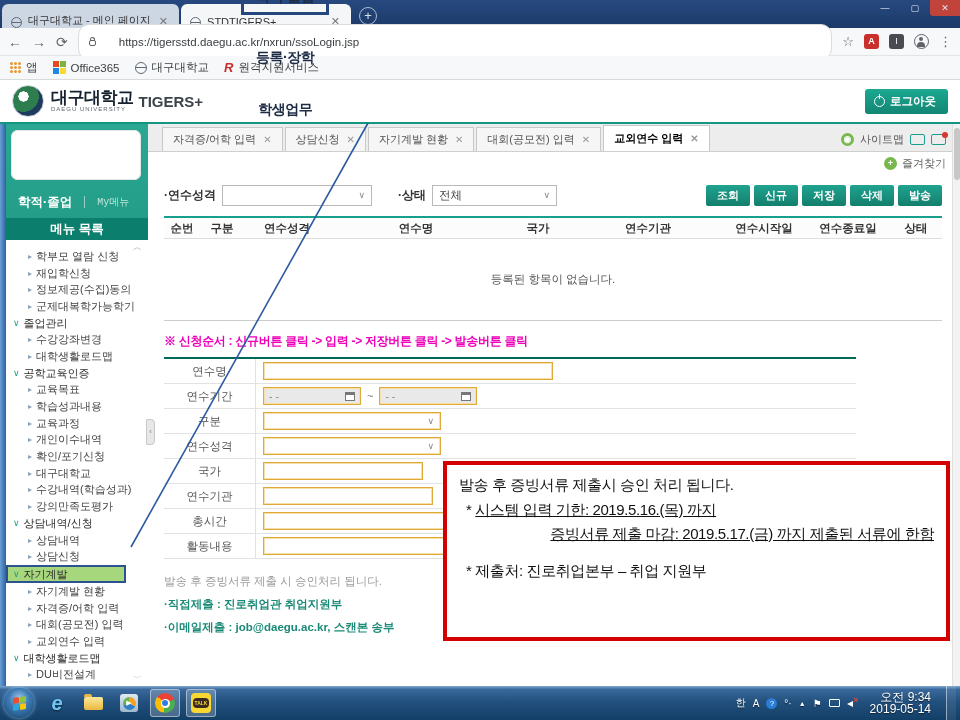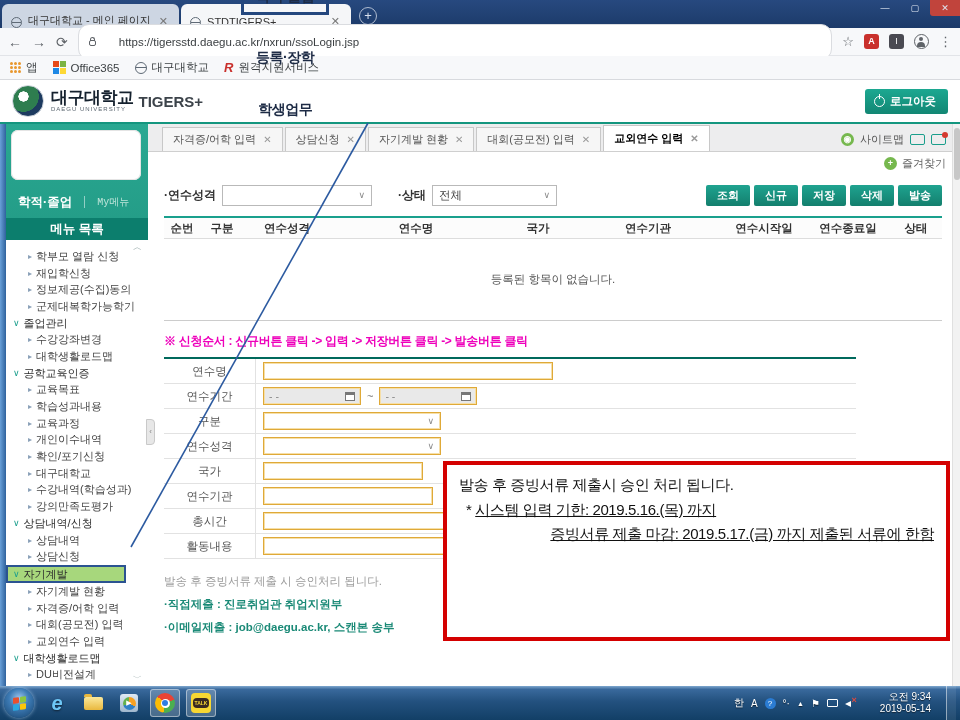--- a/index.html
+++ b/index.html
@@ -191,21 +191,21 @@
   .chrome i::after { content:""; width:6px; height:6px; border-radius:50%; background:#2f7de1; }
   .kakao { width:20px; height:20px; border-radius:4px; background:#f7d733; display:flex; align-items:center; justify-content:center; }
   .kakao i { background:#3a2a22; color:#f7d733; font-size:5px; font-weight:bold; font-style:normal; border-radius:4px; padding:2px 2px; }
   .tray { margin-left:auto; display:flex; align-items:center; gap:7px; color:#fff; font-size:10px; padding-right:4px; }
   .tray .tg { text-shadow:0 1px 1px #123; }
   .qcirc { width:11px; height:11px; border-radius:50%; background:#2b7cd3; color:#fff; font-size:8px; text-align:center; line-height:11px; }
   .mon { width:11px; height:8px; border:1.5px solid #fff; border-radius:1px; }
   .spk { position:relative; width:12px; height:10px; }
   .spk::before { content:""; position:absolute; left:0; top:3px; border-top:3px solid transparent; border-bottom:3px solid transparent; border-right:6px solid #fff; }
   .spk::after { content:"×"; position:absolute; right:0; top:-3px; color:#e04a3f; font-size:9px; font-weight:bold; }
-  .clock { text-align:right; line-height:12px; font-size:10px; text-shadow:0 1px 1px #123; margin-left:16px; }
+  .clock { text-align:right; line-height:12px; font-size:12px; text-shadow:0 1px 1px #123; margin-left:4px; }
   .showdesk { width:10px; height:34px; border-left:1px solid rgba(255,255,255,.5); background:rgba(255,255,255,.08); margin-left:8px; }
 </style>
 </head>
 <body>
 
 <div class="screen">
 
   <div class="titlebar">
     <div class="btab inactive">
       <span class="fav"></span>
@@ -570,20 +570,21 @@
 
   <div class="redbox">
     <div>발송 후 증빙서류 제출시 승인 처리 됩니다.</div>
     <div style="padding-left:7px;">
       <span>* </span><span class="u">시스템 입력 기한: 2019.5.16.(목) 까지</span>
     </div>
     <div class="ind">
       <span class="u">증빙서류 제출 마감: 2019.5.17.(금) 까지 제출된 서류에 한함</span>
     </div>
     <div class="half"></div>
+    <div style="padding-left:7px;">* 제출처: 진로취업본부 – 취업 지원부</div>
   </div>
 
   <div class="taskbar">
     <div class="orb">
         <span class="flag">
           <i></i>
           <i></i>
           <i></i>
           <i></i>
         </span>

